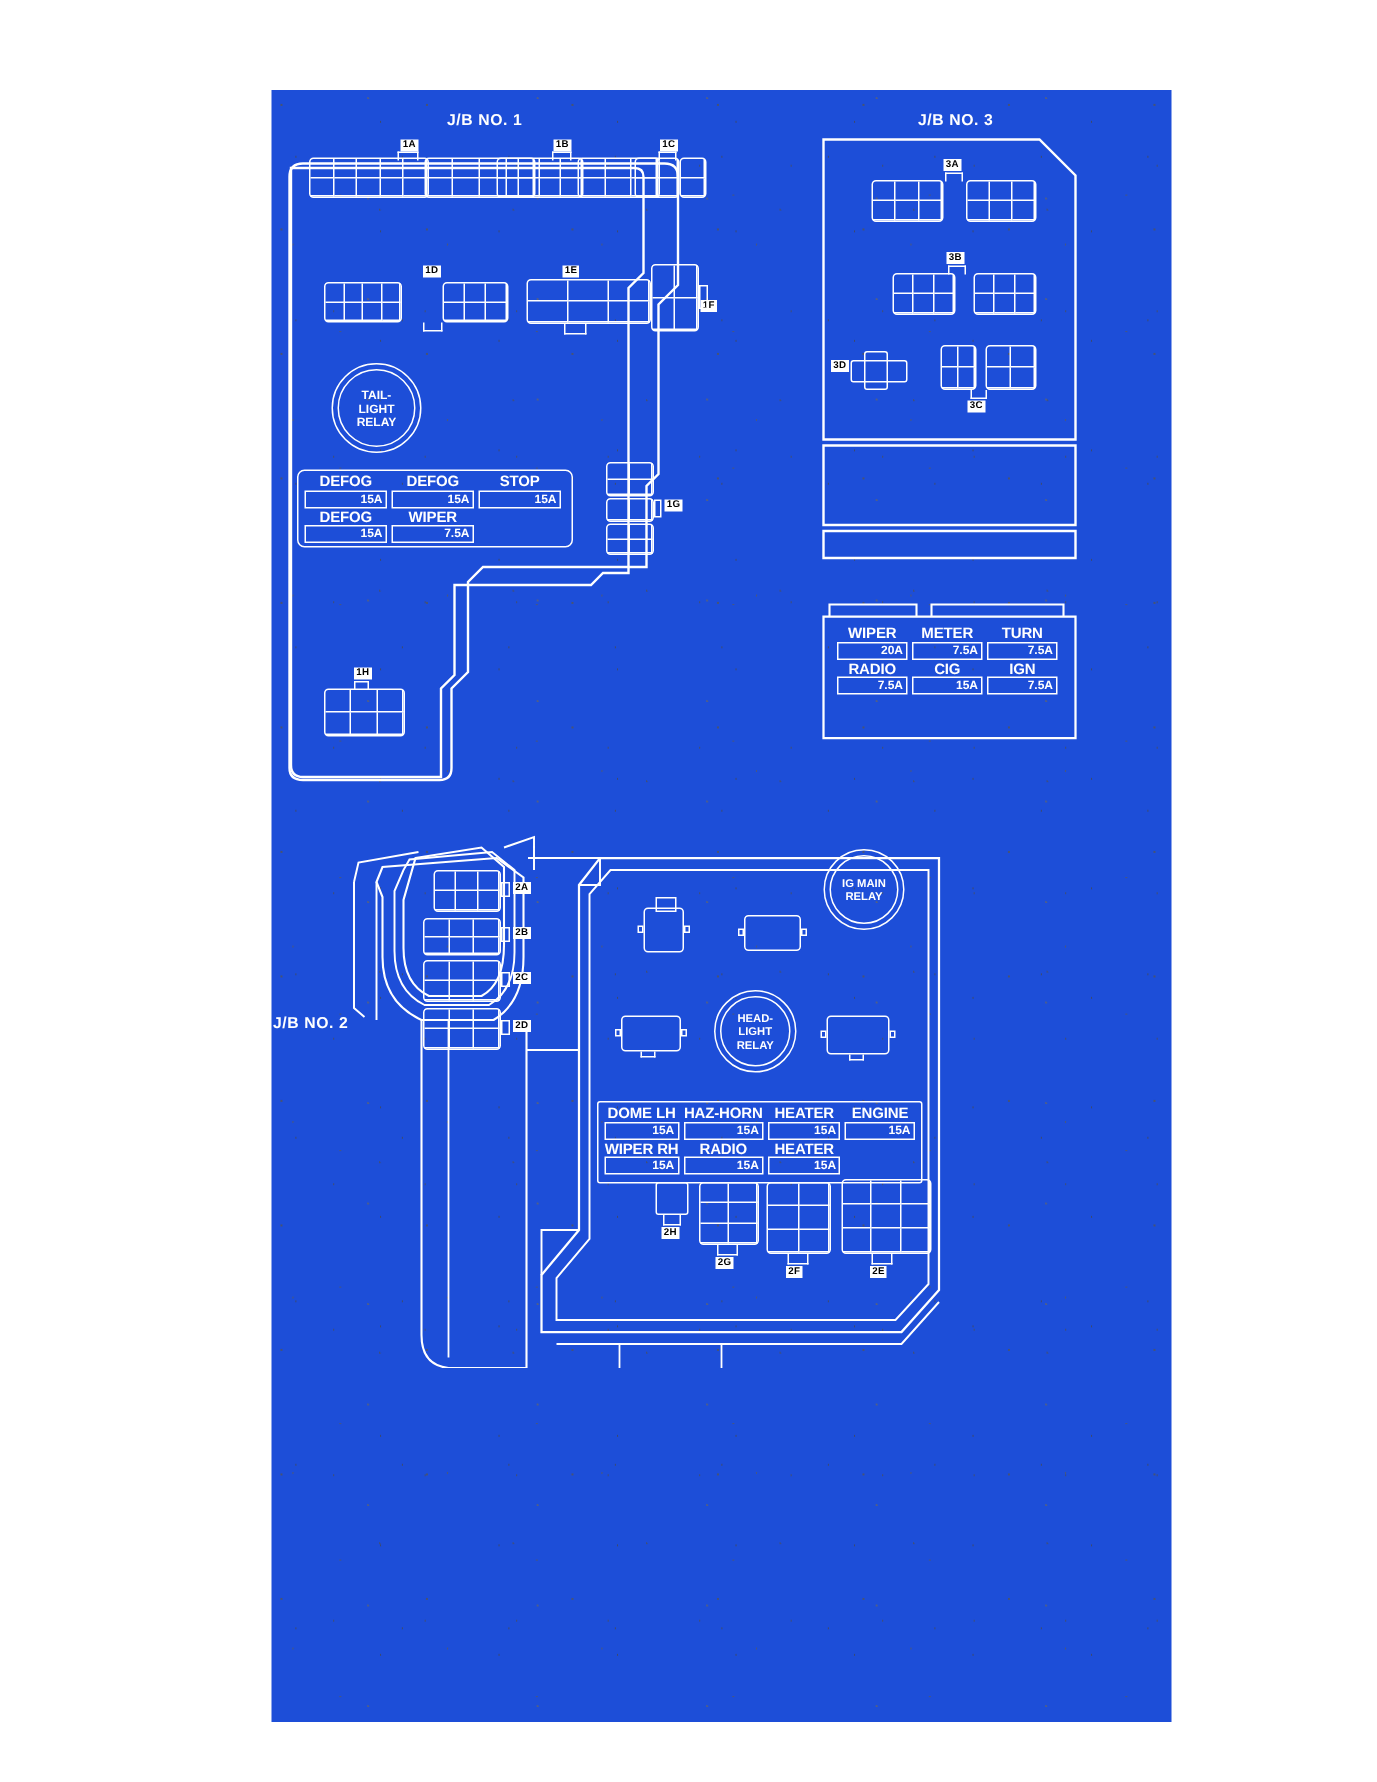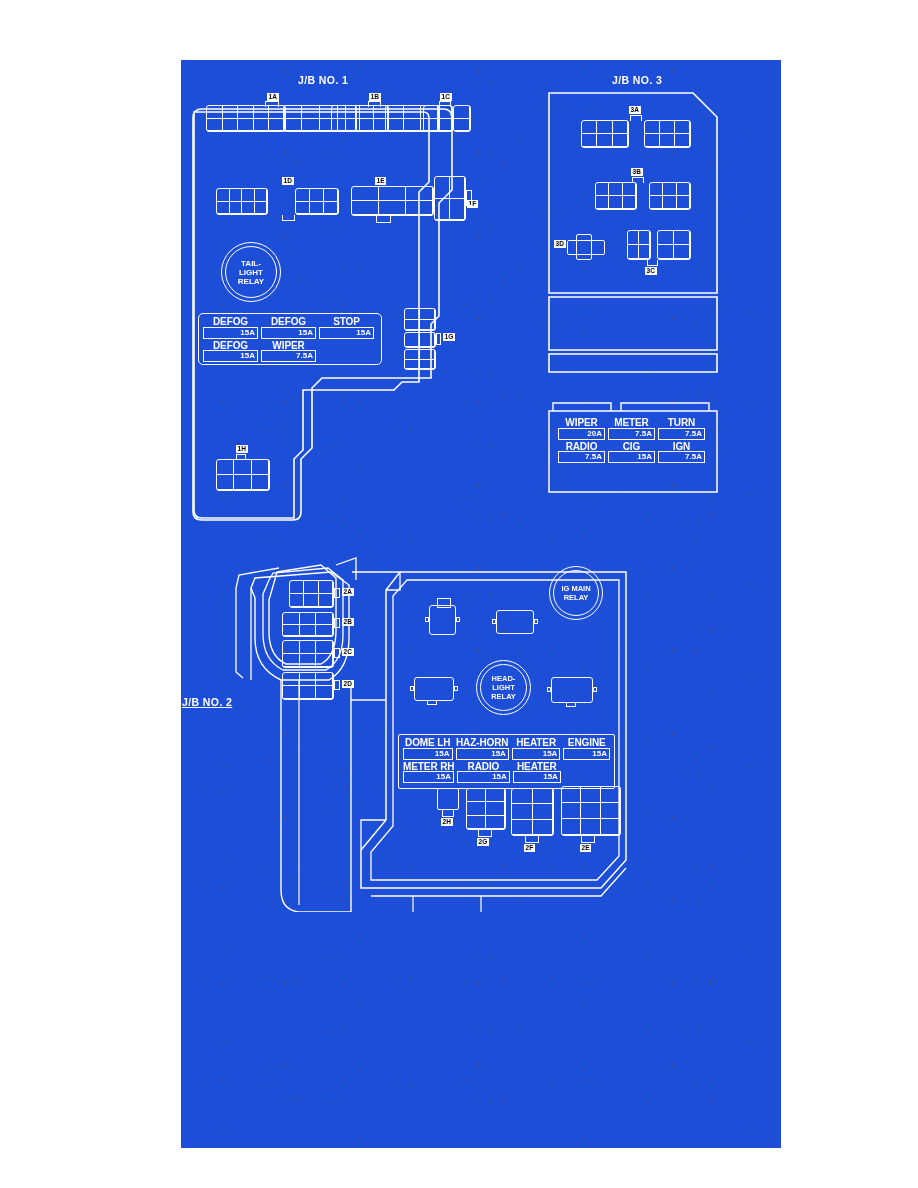--- a/index.html
+++ b/index.html
@@ -62,21 +62,21 @@
   .nubt{position:absolute;border:1.3px solid #fff;border-bottom:none;box-sizing:border-box;}
 </style>
 </head>
 <body>
 
 <div id="diagram">
   <div class="noise"></div>
 
   <div class="ttl" style="left:117px;top:14px;">J/B NO. 1</div>
   <div class="ttl" style="left:431px;top:14px;">J/B NO. 3</div>
-  <div class="ttl" style="left:1px;top:636px;text-decoration:underline;">J/B NO. 2</div>
+  <div class="ttl" style="left:1px;top:616px;">J/B NO. 2</div>
 
   <svg style="position:absolute;left:0;top:0;width:557px;height:852px;">
     <path d="M13,52 L13,450 Q13,458 21,458 L113,458 L113,399 L122,390 L122,330
              L213,330 L221,322 L238,322 L238,132 L248,122 L248,58 Q248,52 242,52 Z" fill="none" stroke="#ffffff" stroke-width="1.6" transform="translate(0,0)"></path>
   </svg>
 
   <svg style="position:absolute;left:0;top:0;width:557px;height:852px;">
     <path d="M12,58 Q12,49 21,49 L262,49 Q271,49 271,58 L271,130 L258,143
              L258,256 L250,264 L250,318 L141,318 L131,328 L131,388 L120,399
              L120,452 Q120,460 112,460 L21,460 Q12,460 12,452 Z" fill="none" stroke="#ffffff" stroke-width="1.6"></path>
@@ -486,21 +486,21 @@
         <div class="nm">HEATER</div>
         <div class="amp">15A</div>
       </div>
       <div class="fusecell" style="width:48px;margin-right:0;">
         <div class="nm">ENGINE</div>
         <div class="amp">15A</div>
       </div>
     </div>
     <div class="fuserow" style="margin-top:2px;">
       <div class="fusecell" style="width:51px;">
-        <div class="nm">METER RH</div>
+        <div class="nm">WIPER RH</div>
         <div class="amp">15A</div>
       </div>
       <div class="fusecell" style="width:55px;">
         <div class="nm">RADIO</div>
         <div class="amp">15A</div>
       </div>
       <div class="fusecell" style="width:50px;">
         <div class="nm">HEATER</div>
         <div class="amp">15A</div>
       </div>

